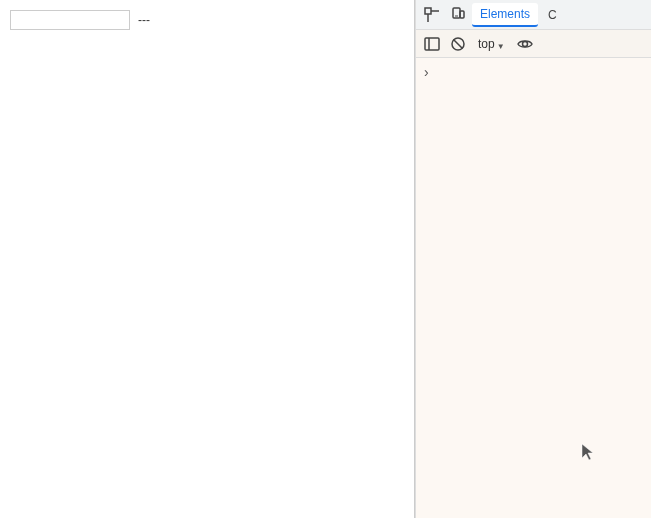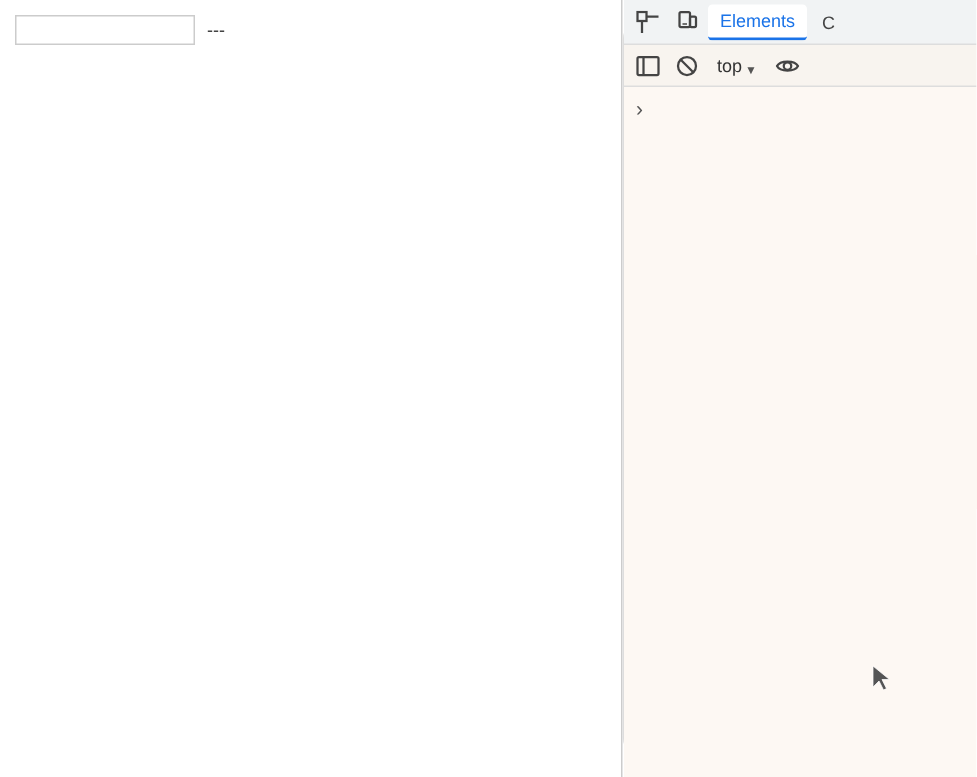--- a/index.html
+++ b/index.html
@@ -49,21 +49,20 @@
     }
 
     
     .devtools-panel {
       width: 236px;
       height: 518px;
       background: #fdf8f3;
       display: flex;
       flex-direction: column;
       border-left: 1px solid #ddd;
-      border-radius: 29px;
     }
 
     
     .devtools-tabs {
       display: flex;
       align-items: center;
       height: 30px;
       background: #f1f3f4;
       border-bottom: 1px solid #ddd;
       padding: 0 4px;

